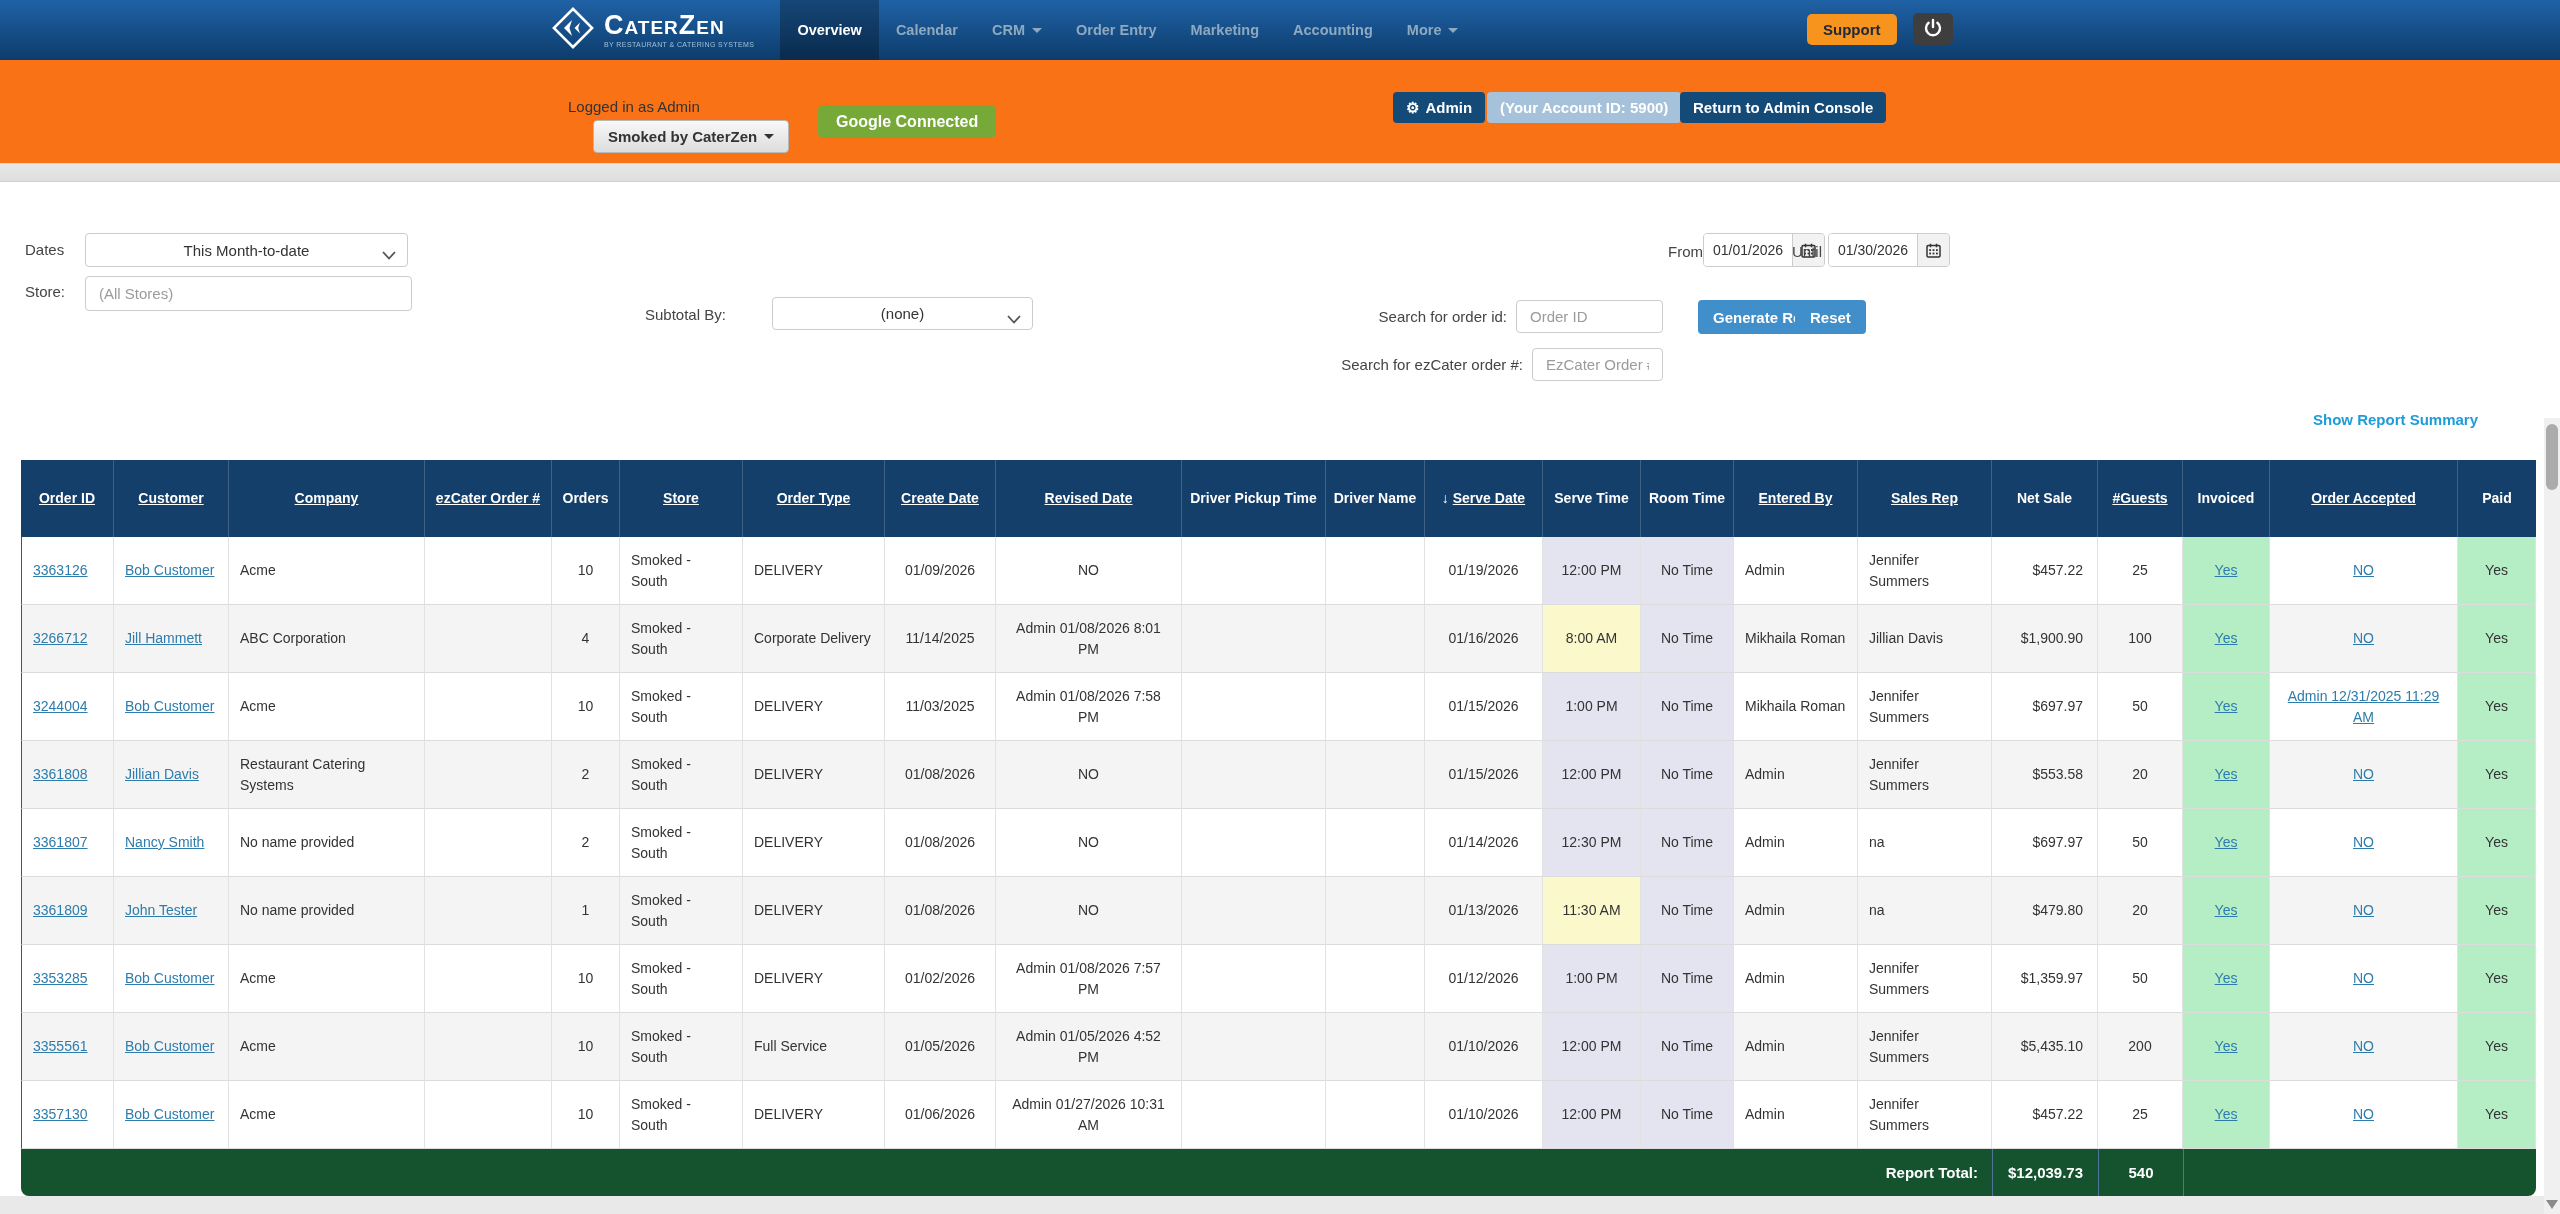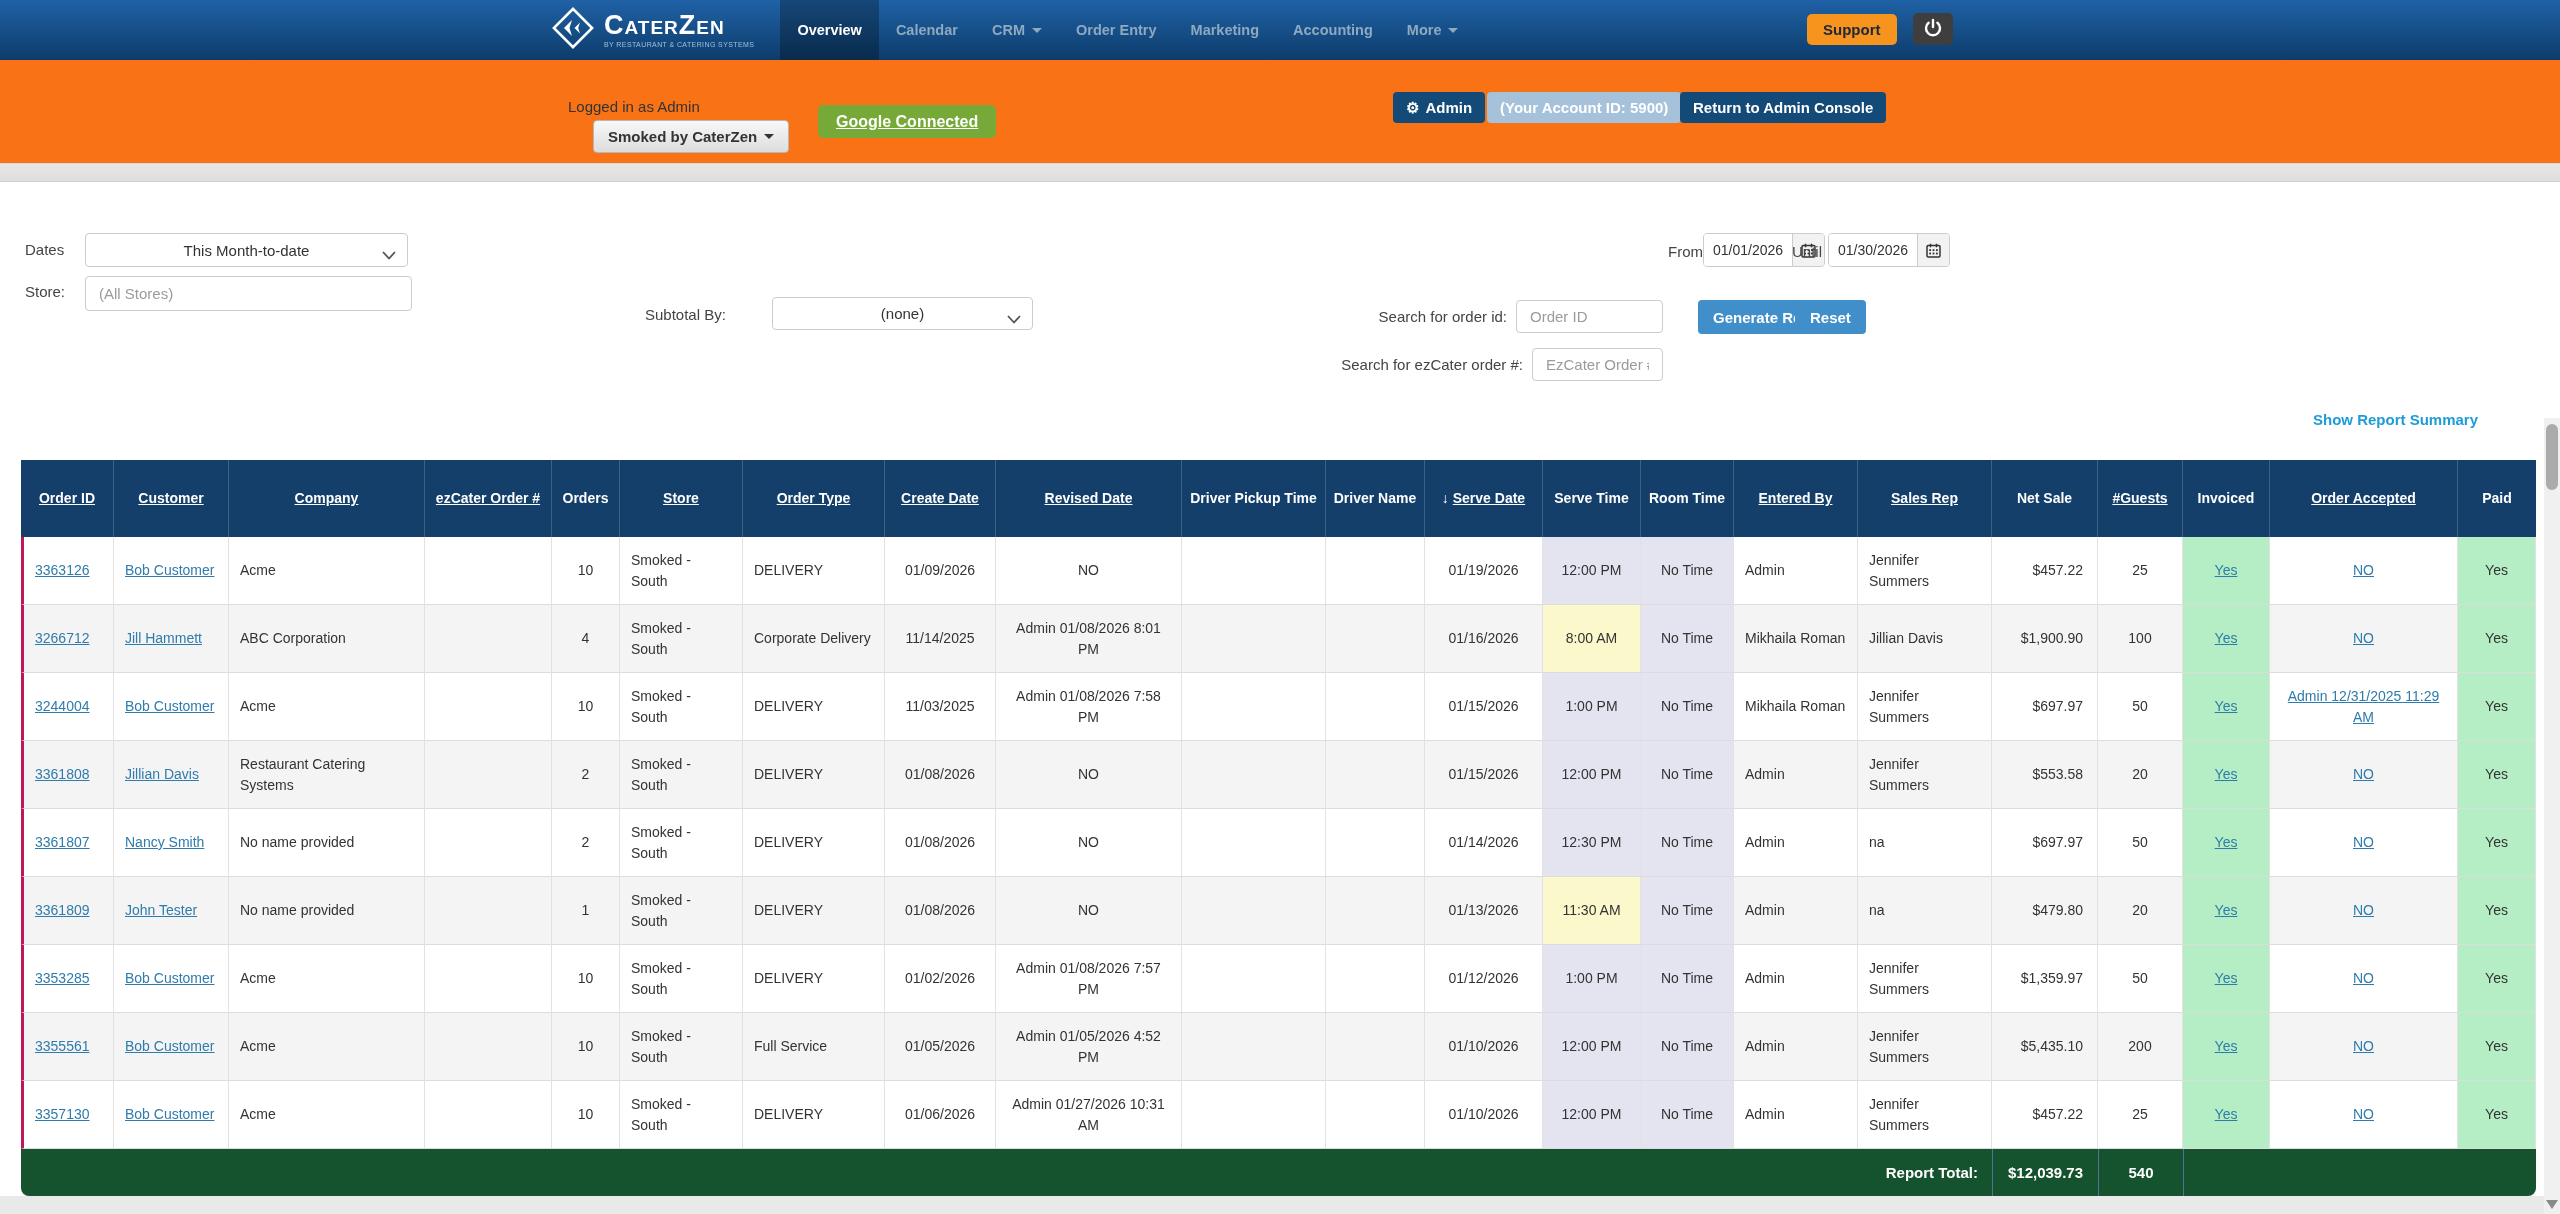--- a/index.html
+++ b/index.html
@@ -28,21 +28,21 @@
 
   
   .account-bar { position:absolute; top:60px; left:0; width:2560px; height:103px; background:#f97316; }
   .logged-in { position:absolute; left:568px; top:38px; font-size:15px; color:#333; }
   .loc-dd { position:absolute; left:593px; top:60px; height:33px; padding:0 14px; display:flex; align-items:center;
             background:linear-gradient(#f8f8f8,#dddddd); border:1px solid #b7b7b7; border-radius:4px;
             font-size:15px; font-weight:bold; color:#333; cursor:pointer; }
   .loc-dd .caret { border-top-color:#333; }
   .google-btn { position:absolute; left:818px; top:45px; height:33px; padding:0 18px;
                 background:#76a937; color:#fff; font-weight:bold; font-size:16px;
-                border:none; border-radius:5px; cursor:pointer;text-decoration:underline; }
+                border:none; border-radius:5px; cursor:pointer; }
   .navy-btn { height:31px; padding:0 13px; background:#134a78; color:#fff; font-weight:bold;
               font-size:15px; border:none; border-radius:4px; cursor:pointer; display:flex; align-items:center; gap:6px; }
   .lightblue-btn { height:31px; padding:0 13px; background:#a5c2da; color:#fff; font-weight:bold;
                    font-size:15px; border:none; border-radius:4px; cursor:pointer; }
   .admin-btn   { position:absolute; left:1393px; top:32px; }
   .acct-btn    { position:absolute; left:1487px; top:32px; }
   .return-btn  { position:absolute; left:1680px; top:32px; }
   .gear { font-size:15px; line-height:1; }
 
   .strip { position:absolute; top:163px; left:0; width:2560px; height:19px;
@@ -71,21 +71,21 @@
   .report-table { position:absolute; left:21px; top:278px; width:2515px; border-collapse:separate;
                   border-spacing:0; table-layout:fixed; font-size:14px; color:#333; }
   .report-table thead th { background:#143f6a; color:#fff; font-weight:bold; font-size:14px; height:77px;
                            padding:8px 6px; vertical-align:middle; text-align:center; line-height:1.5;
                            border-right:1px solid rgba(255,255,255,.18); }
   .report-table thead th:last-child { border-right:none; }
   .th-sortable { text-decoration:underline; cursor:pointer; }
   .sort-arrow { font-weight:bold; }
   .report-table tbody td { height:68px; padding:8px 11px; vertical-align:middle; line-height:1.5;
                            border-bottom:1px solid #dcdcdc; border-right:1px solid #e2e2e2; background:#fff; }
-  .report-table tbody td:first-child { border-left:3px solid #be185d; }
+  .report-table tbody td:first-child { border-left:1px solid #be185d; }
   .report-table tbody tr:nth-child(even) td { background:#f4f4f4; }
   .report-table tbody tr td.t { background:#e4e4f1; }
   .report-table tbody tr td.y { background:#fbf8cc; }
   .report-table tbody tr td.g { background:#b5eec5; }
   .report-table td.l { text-align:left; } .report-table td.c { text-align:center; }
   .report-table td.r { text-align:right; padding-right:14px; }
   .tlink { color:#2e7cab; text-decoration:underline; cursor:pointer; }
   .report-table tfoot td { background:#14532d; color:#fff; font-weight:bold; font-size:15px; height:47px;
                            vertical-align:middle; }
   .ft-label { text-align:right; padding-right:14px; border-bottom-left-radius:8px; }

